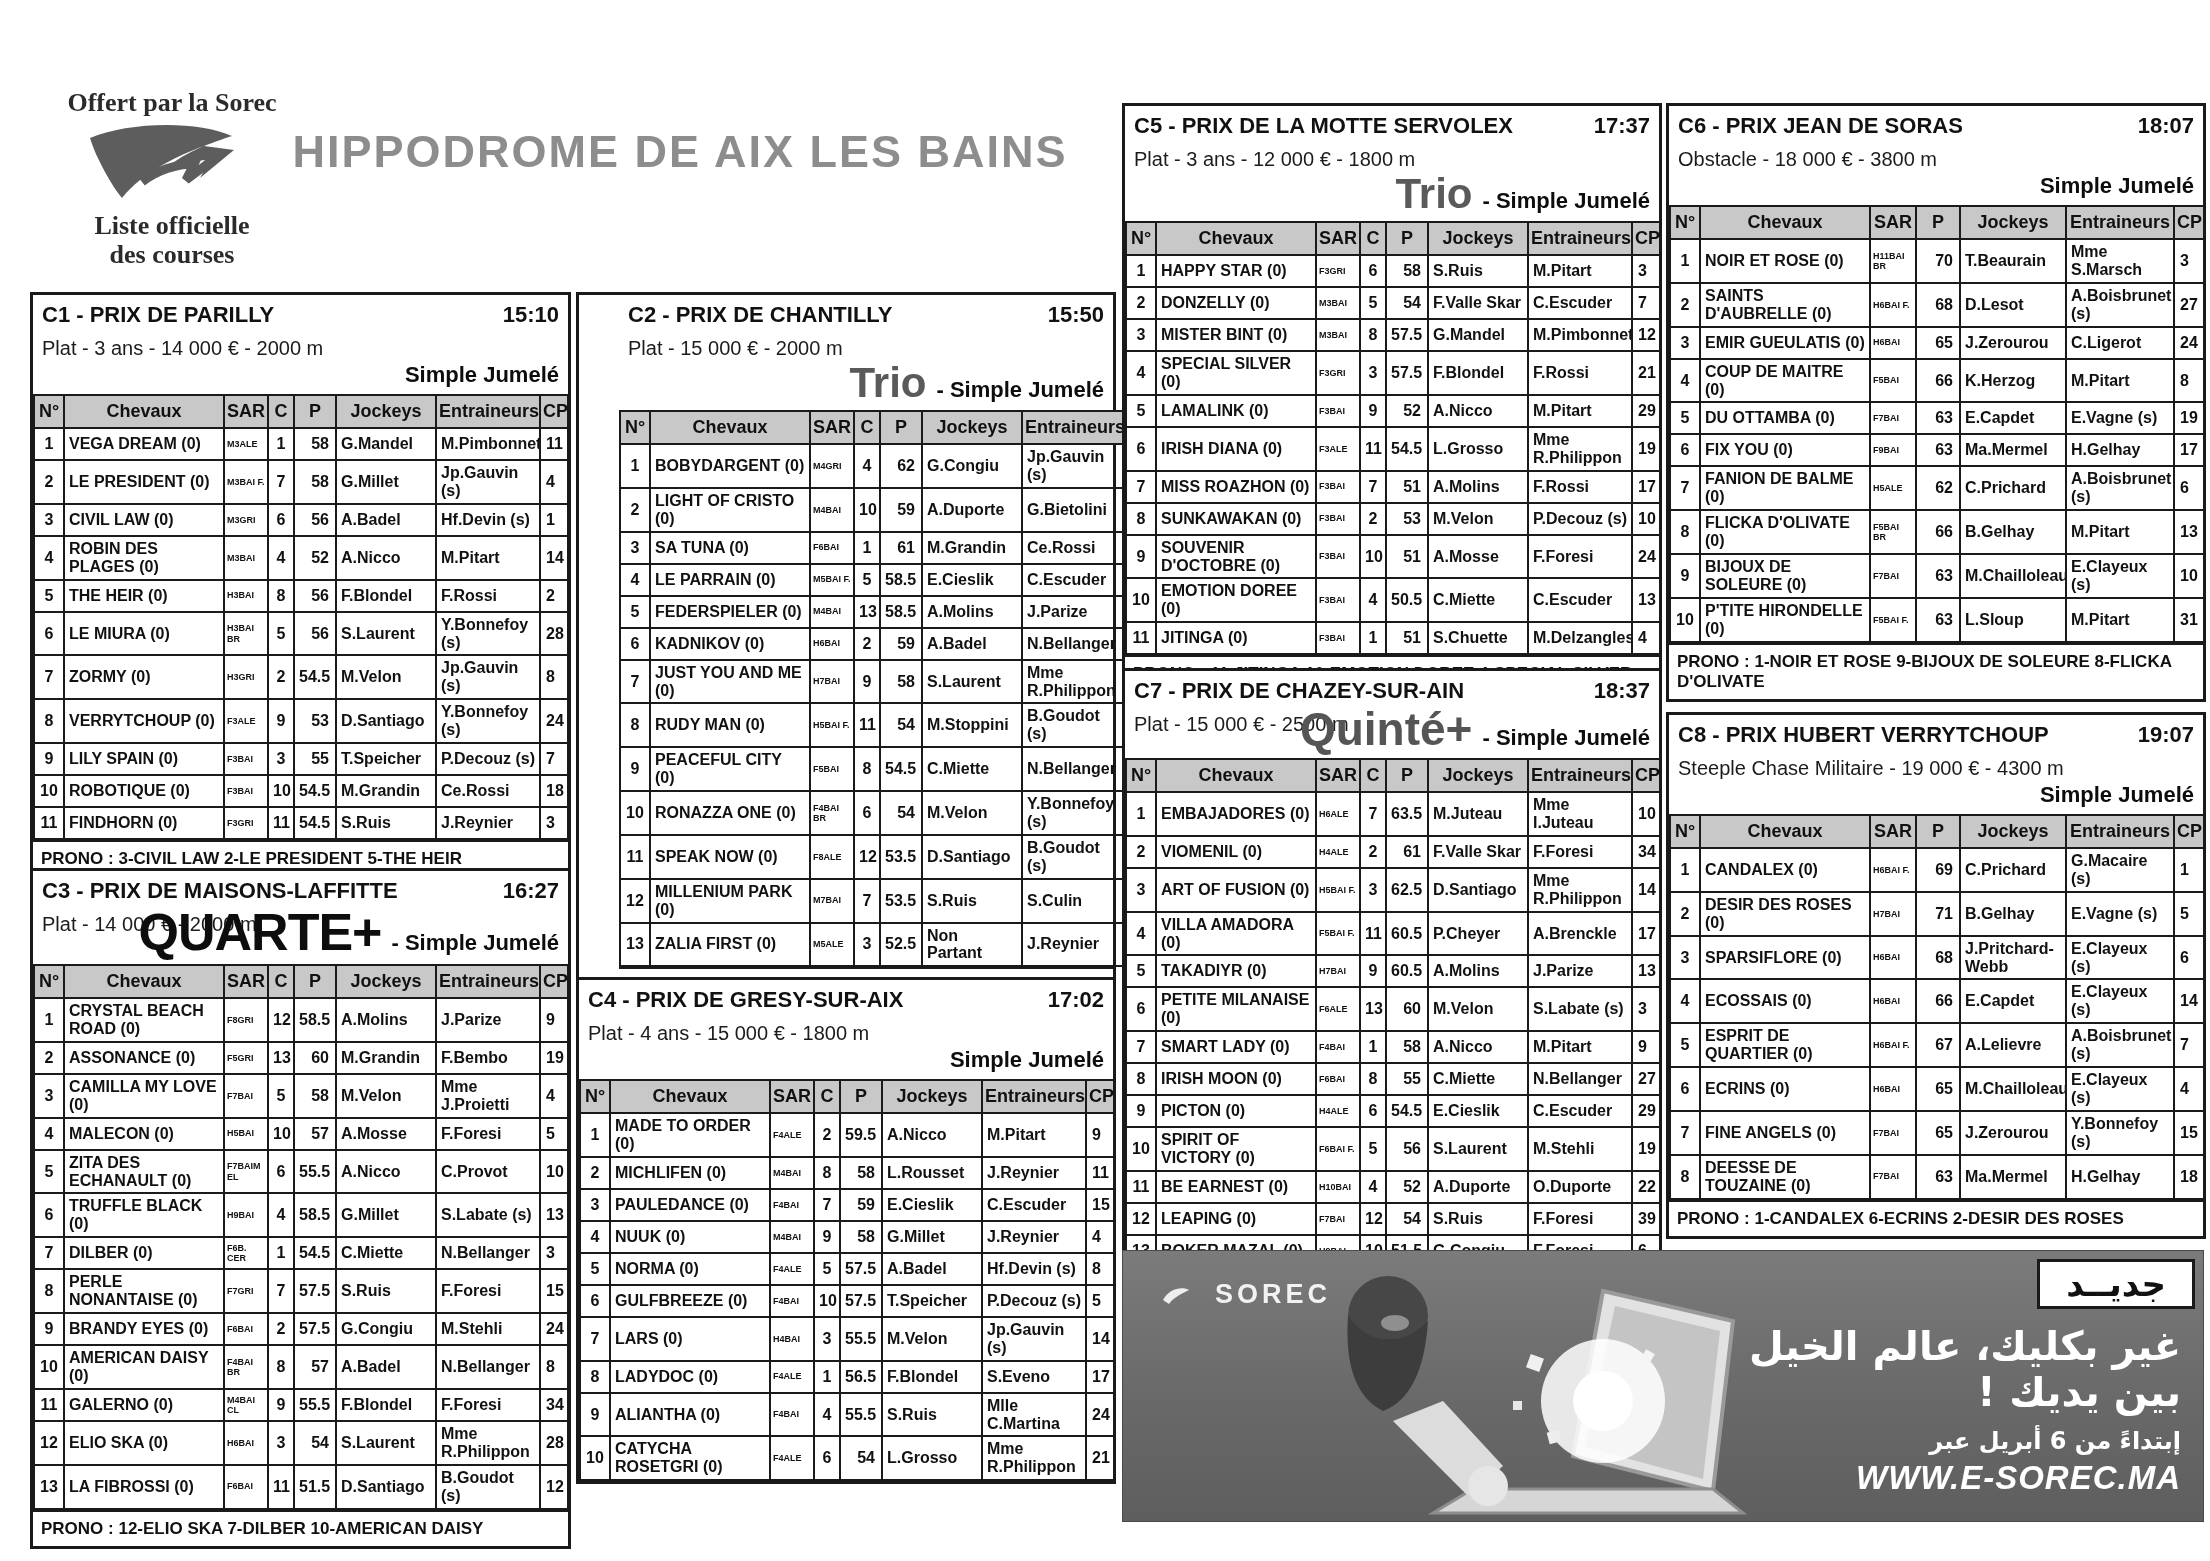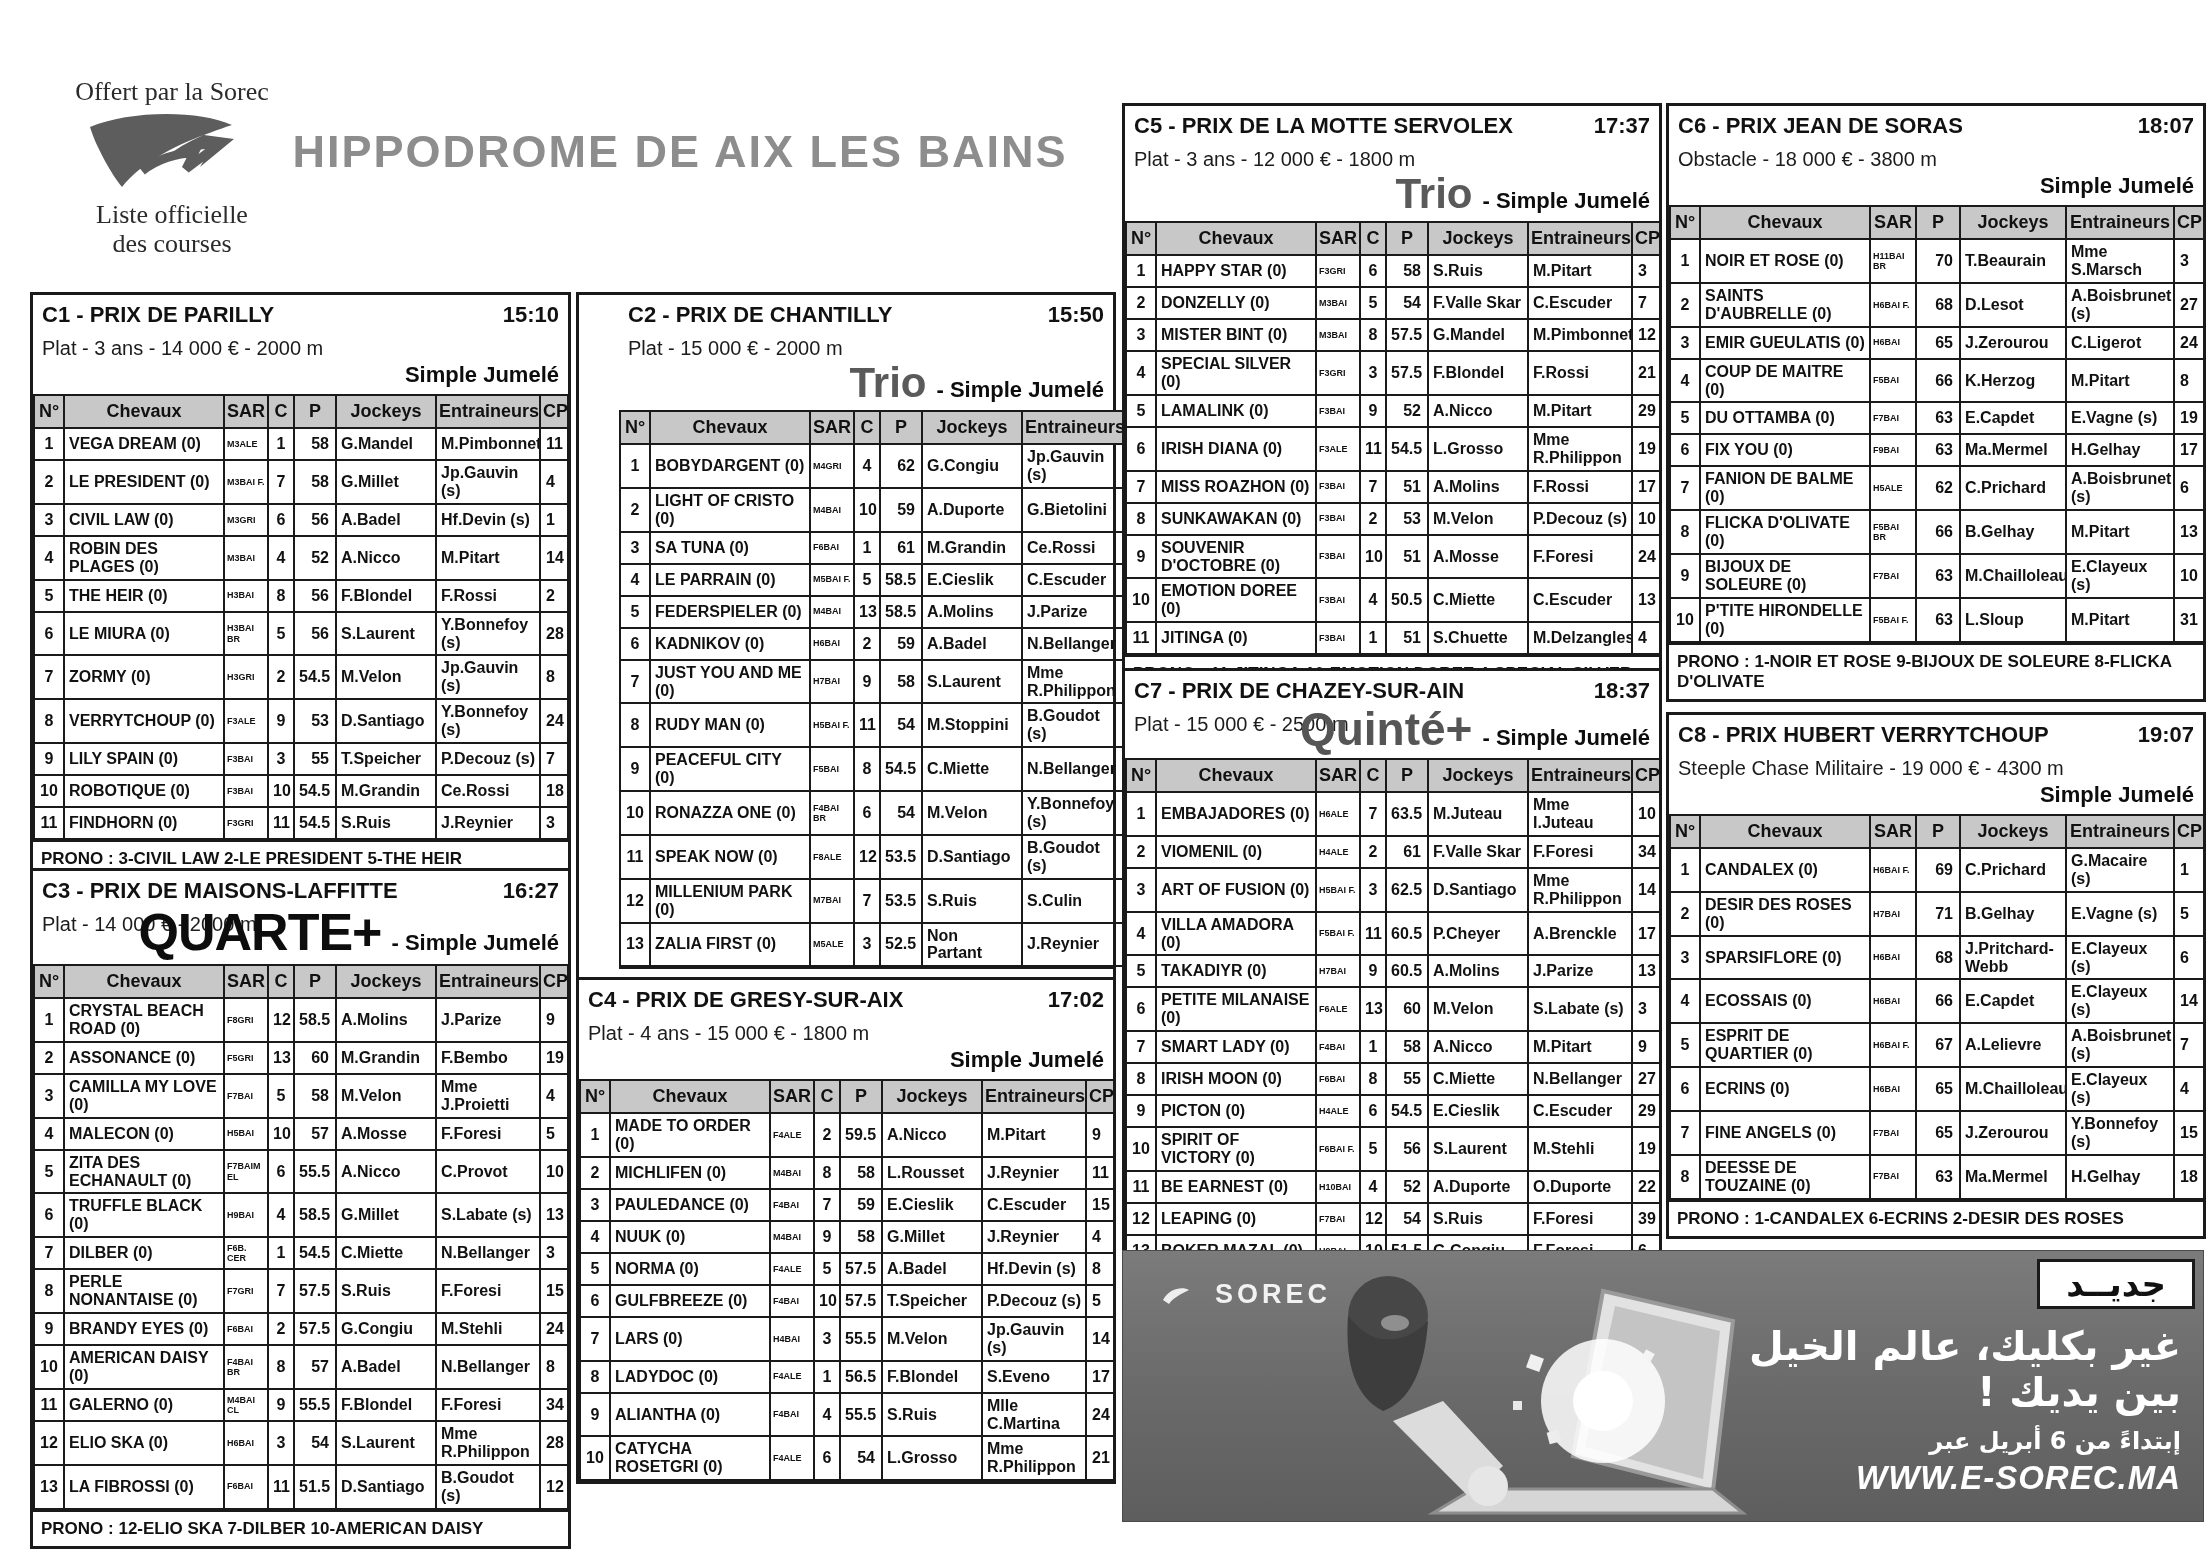--- a/index.html
+++ b/index.html
@@ -1,21 +1,21 @@
 <!DOCTYPE html>
 <html lang="fr"><head>
 <meta charset="utf-8">
 <style>
   html,body{margin:0;padding:0;background:#e9e9e9;}
   #page{position:relative;width:2210px;height:1561px;background:#ffffff;
         font-family:"Liberation Sans",sans-serif;color:#111;overflow:hidden;}
 
   
-  .logo{position:absolute;left:22px;top:77px;width:300px;text-align:center;
-        font-family:"Liberation Serif",serif;font-weight:normal;color:#2b2b2b;}
+  .logo{position:absolute;left:22px;top:88px;width:300px;text-align:center;
+        font-family:"Liberation Serif",serif;font-weight:bold;color:#2b2b2b;}
   .logo-top{font-size:26px;}
   .logo-bottom{font-size:26px;line-height:1.1;}
   .logo-swoosh{display:block;margin:2px auto;}
   .header-center{position:absolute;left:260px;top:98px;width:840px;text-align:center;}
   .main-title{font-size:31px;font-weight:bold;color:#0c0c0c;}
   .main-subtitle{margin-top:28px;font-size:45px;font-weight:bold;color:#8d8d8d;letter-spacing:2px;}
 
   
   .race{position:absolute;background:#fff;border:3px solid #1a1a1a;box-sizing:border-box;}
   #race-c1{left:30px;top:292px;width:541px;}

